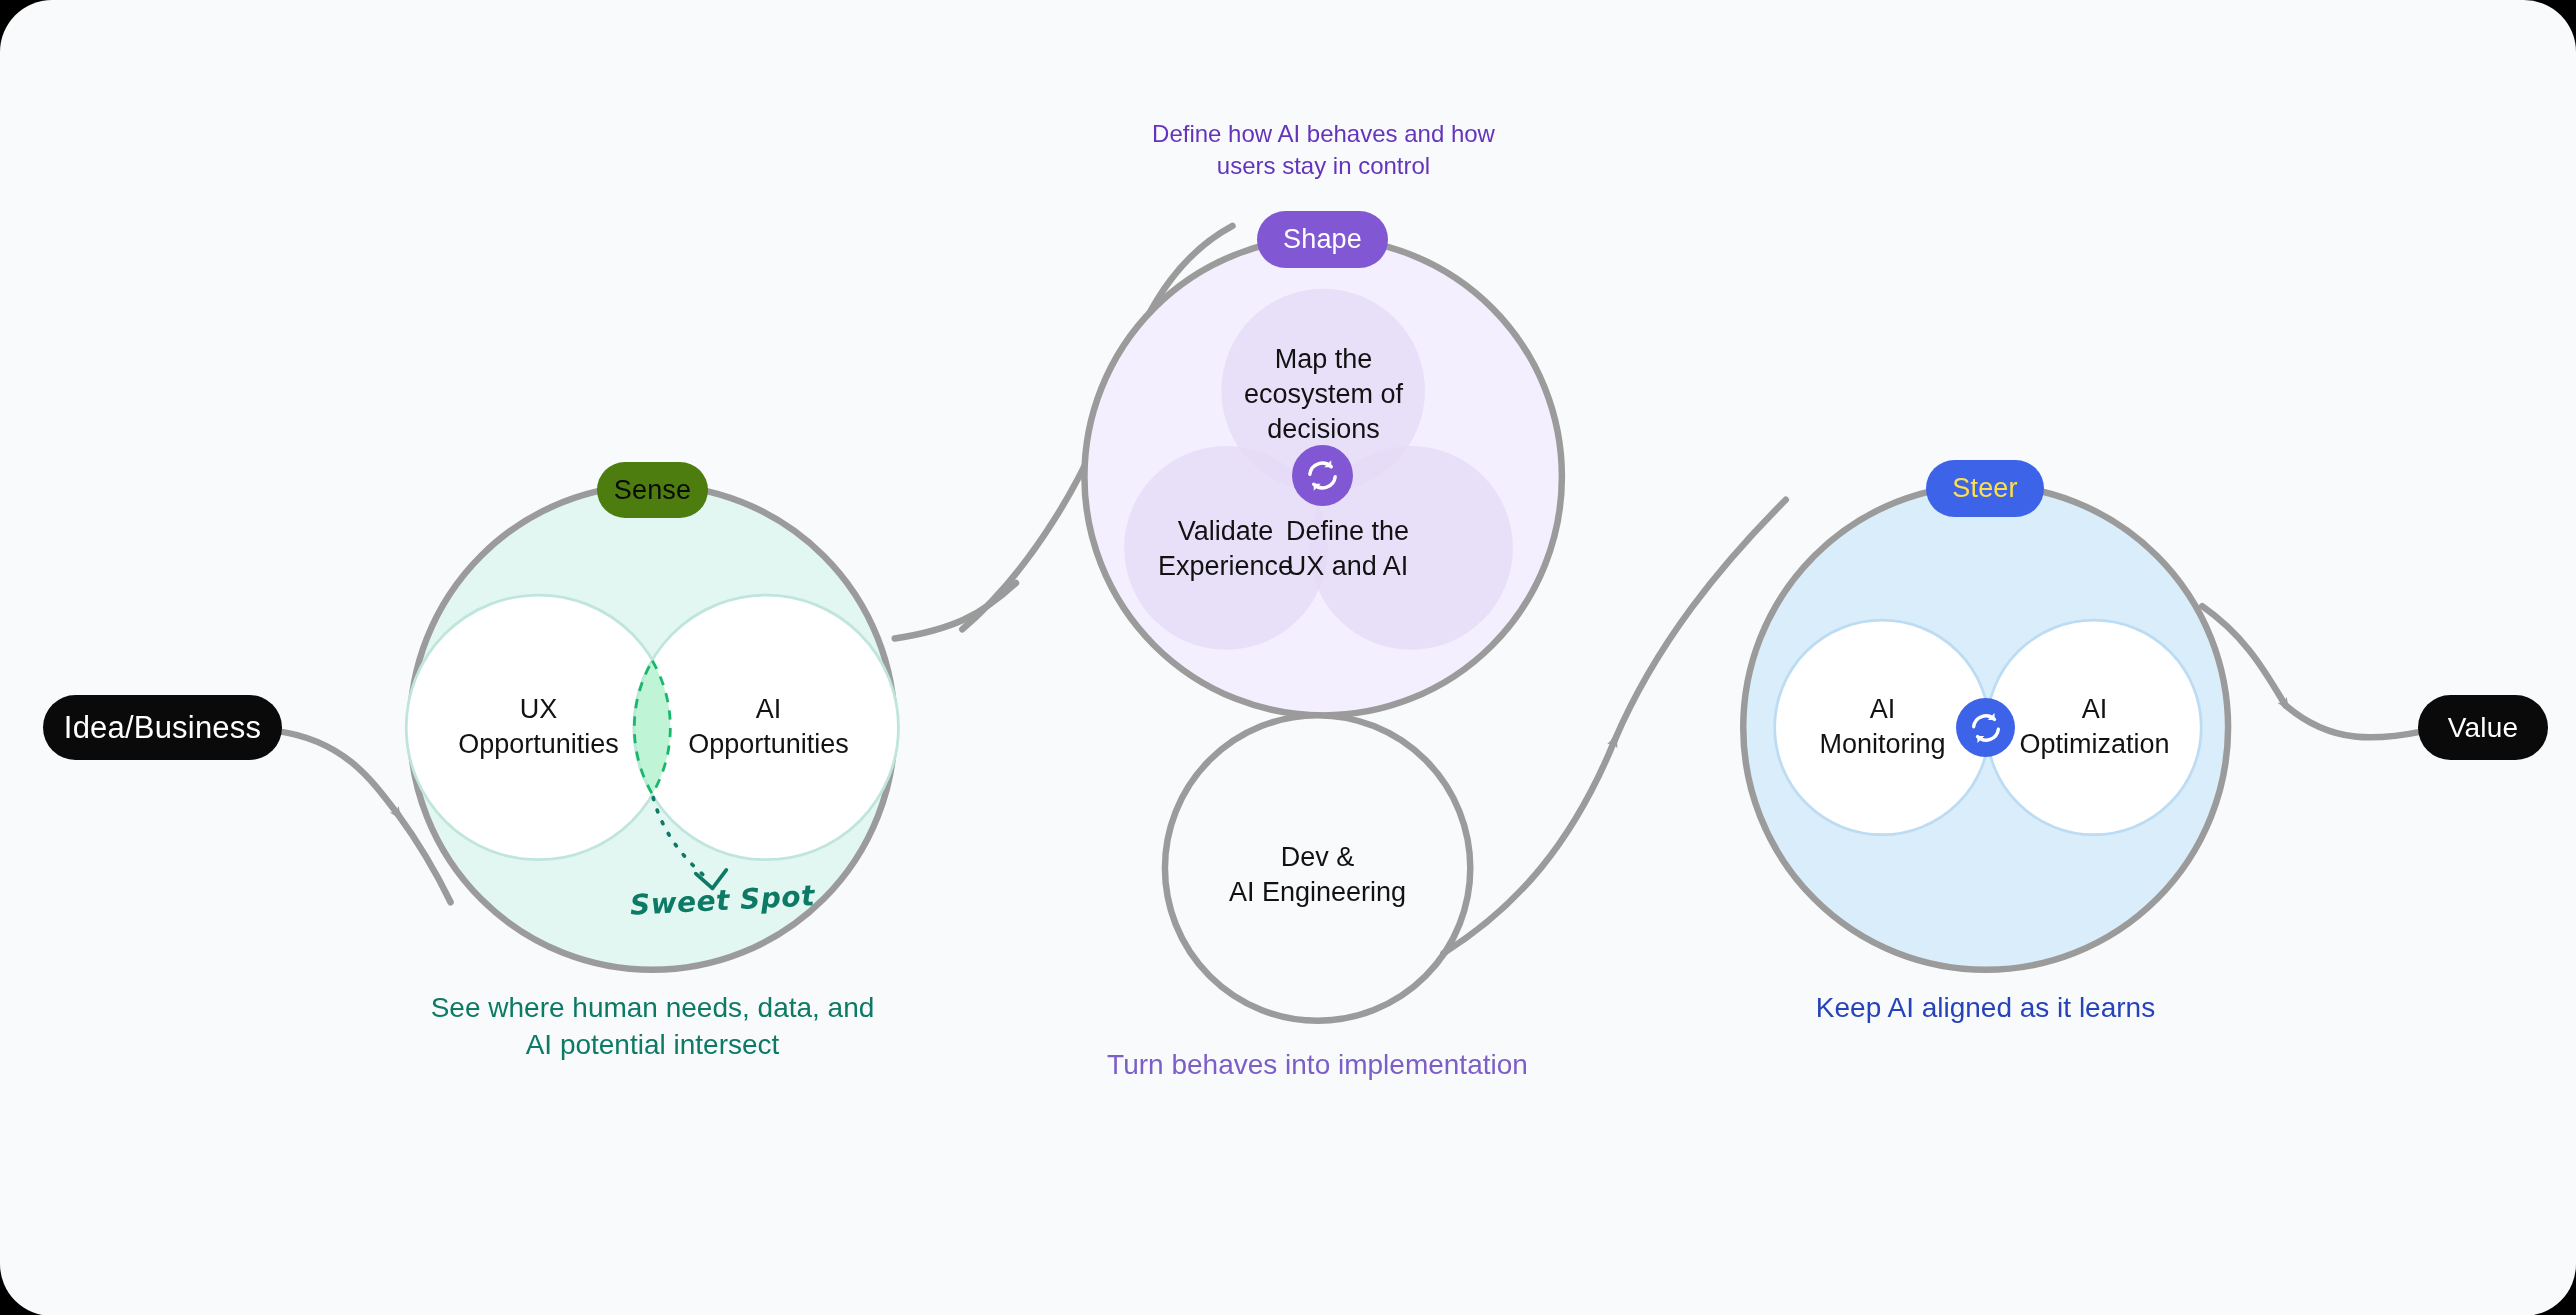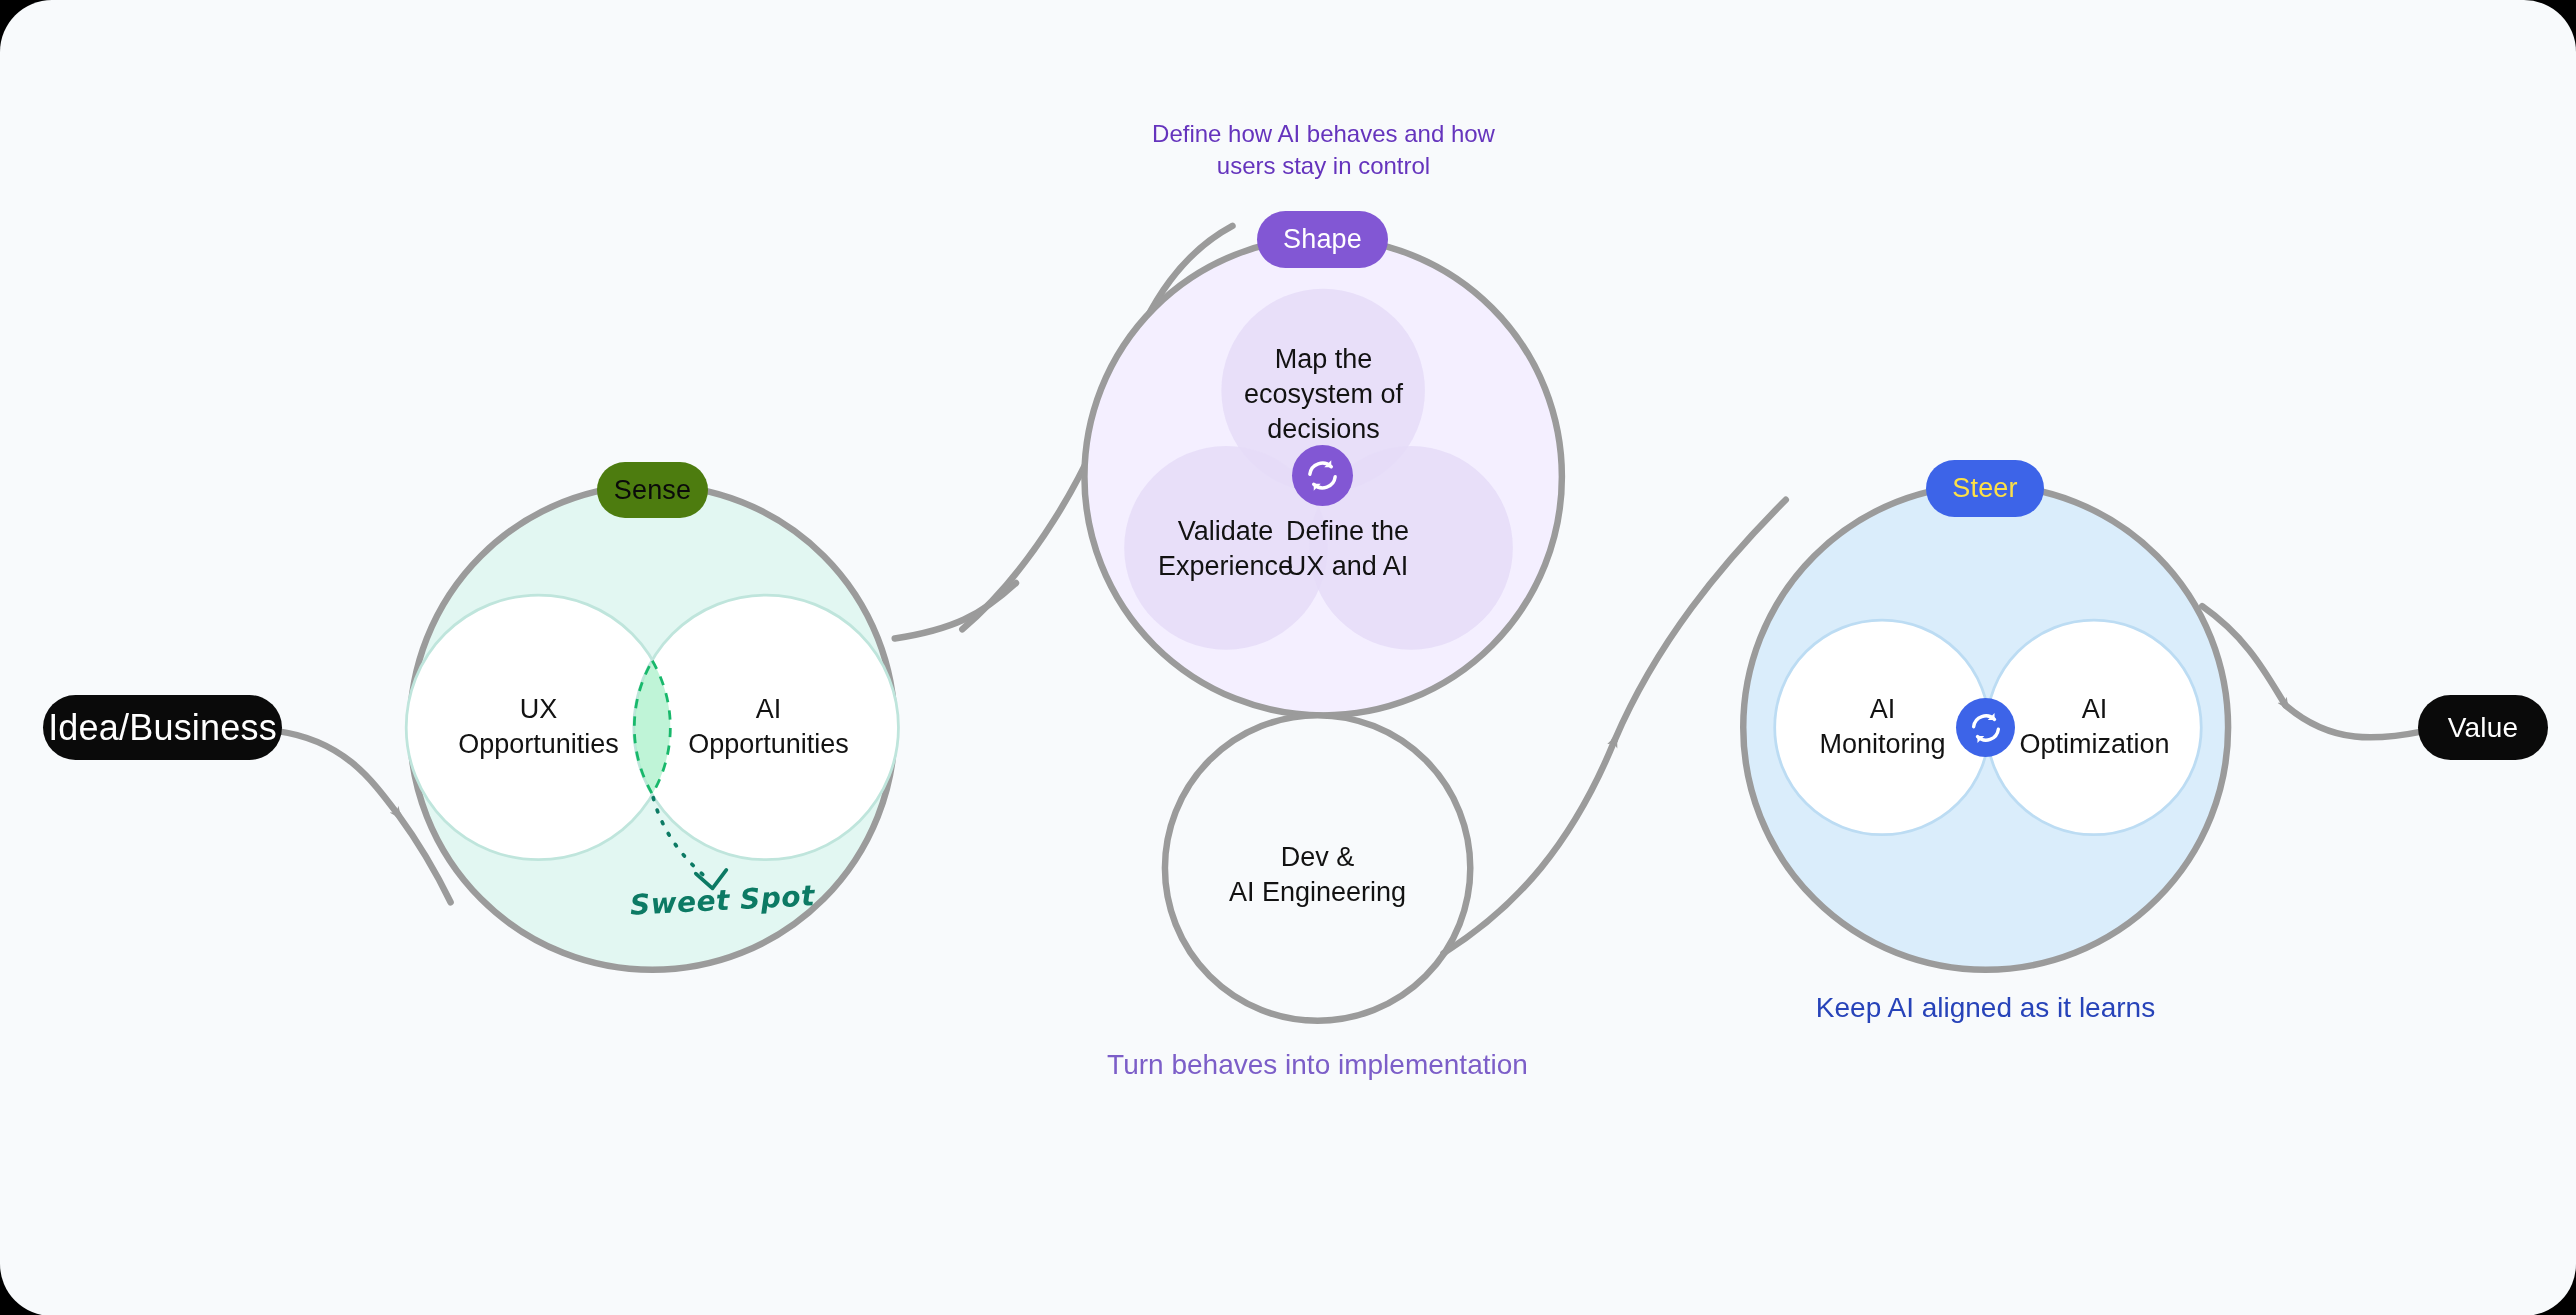--- a/index.html
+++ b/index.html
@@ -90,21 +90,21 @@
                A 143 143 0 0 1 705 858
                A 143 143 0 0 1 705 714 Z" fill="#a9f0c9" fill-opacity="0.75" stroke="#18b86b" stroke-width="3" stroke-dasharray="10 9"></path>
 
       <path d="M 706 862 C 716 900 740 930 768 952" fill="none" stroke="#0c7a64" stroke-width="4" stroke-linecap="round" stroke-dasharray="2 12"></path>
       <path d="M 752 944 L 770 960 L 785 940" fill="none" stroke="#0c7a64" stroke-width="4" stroke-linecap="round" stroke-linejoin="round"></path>
 
       <circle cx="2034" cy="786" r="116" fill="#ffffff" stroke="#bcdcf3" stroke-width="3"></circle>
       <circle cx="2263" cy="786" r="116" fill="#ffffff" stroke="#bcdcf3" stroke-width="3"></circle>
     </svg>
 
-    <div class="pill pill-dark" style="left:43px;top:695px;width:239px;height:65px;font-size:36px;">
+    <div class="pill pill-dark" style="left:43px;top:695px;width:239px;height:65px;font-size:31px;">
       <span>Idea/Business</span>
     </div>
 
     <div class="pill pill-dark" style="left:2418px;top:695px;width:130px;height:65px;font-size:28px;">
       <span>Value</span>
     </div>
 
     <div class="pill pill-sense" style="left:597px;top:462px;width:111px;height:56px;font-size:27px;">
       <span>Sense</span>
     </div>
@@ -117,20 +117,22 @@
       <span>Steer</span>
     </div>
 
     <div class="node-label" style="left:418px;top:692px;width:241px;">UX
 Opportunities</div>
     <div class="node-label" style="left:648px;top:692px;width:241px;">AI
 Opportunities</div>
 
     <div class="sweet" style="left:630px;top:884px;">Sweet Spot</div>
 
+    <div class="txt caption c-teal" style="left:375px;top:990px;width:555px;">See where human needs, data, and
+AI potential intersect</div>
 
     <div class="txt heading c-purple-dark" style="left:1046px;top:118px;width:555px;">Define how AI behaves and how
 users stay in control</div>
 
     <div class="node-label" style="left:1203px;top:342px;width:241px;">Map the
 ecosystem of
 decisions</div>
     <div class="node-label" style="left:1110px;top:514px;width:231px;">Validate
 Experience</div>
     <div class="node-label" style="left:1232px;top:514px;width:231px;">Define the

